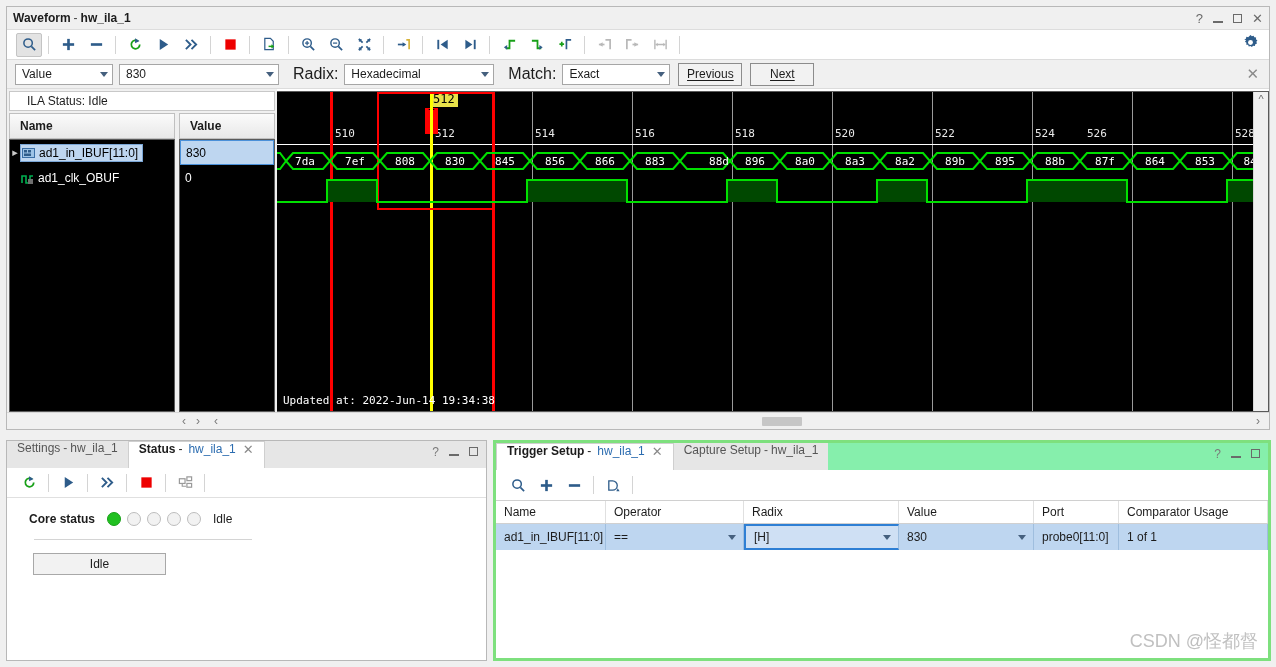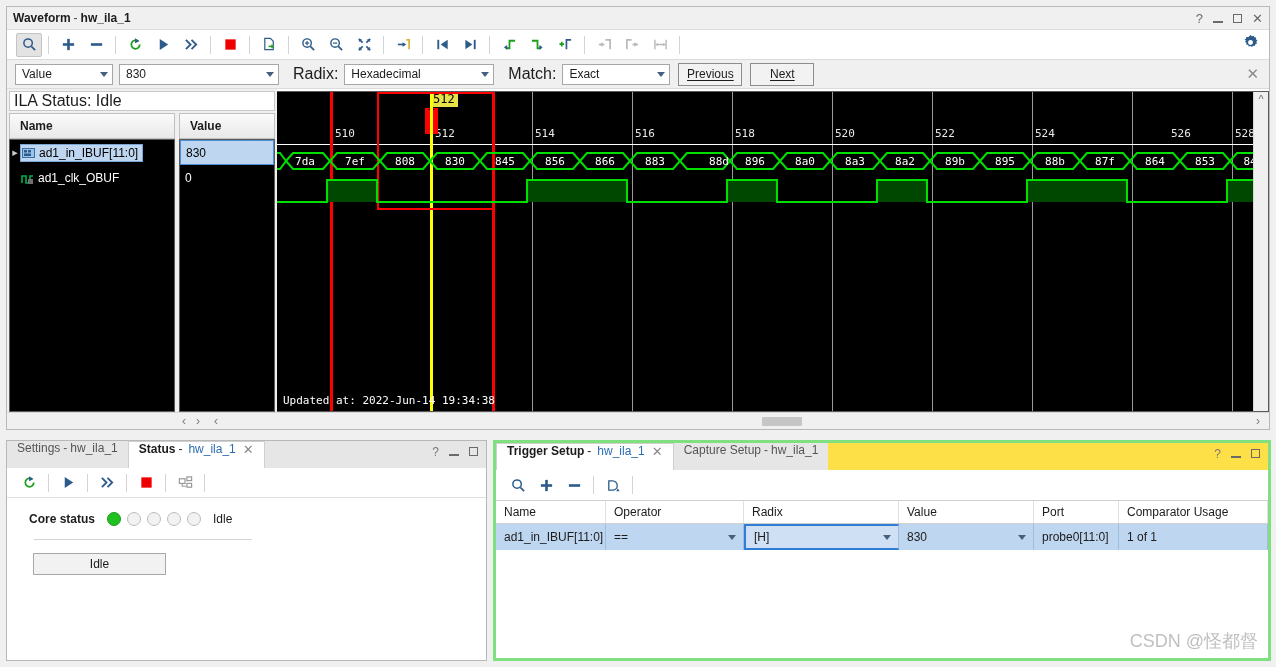--- a/index.html
+++ b/index.html
@@ -62,21 +62,21 @@
     height: 23px; min-width: 64px; background: #f2f2f2; border: 1px solid #8c8c8c;
     display: flex; align-items: center; justify-content: center; font-size: 12px; margin-left: 8px;
   }
   .close-x { position: absolute; right: 10px; color: #8a8a8a; font-size: 15px; }
 
   
   .wave-body { flex: 1; display: flex; background: #fff; position: relative; overflow: hidden; }
   .left-pane { width: 270px; display: flex; flex-direction: column; background: #f0f0f0; }
   .ila-status {
     height: 20px; background: #fff; border: 1px solid #c8c8c8; margin: 2px 2px 0 2px;
-    display: flex; align-items: center; padding-left: 4px; font-size: 16px;
+    display: flex; align-items: center; padding-left: 17px; font-size: 12px;
   }
   .hdr-row { display: flex; height: 26px; margin: 2px 2px 0 2px; }
   .hdr-cell {
     background: linear-gradient(#fbfbfb,#e8e8e8); border: 1px solid #c0c0c0;
     display: flex; align-items: center; padding-left: 10px; font-weight: bold; font-size: 12px;
   }
   .hdr-name { width: 166px; }
   .hdr-val { width: 96px; margin-left: 4px; }
   .names-area { flex: 1; display: flex; margin: 0 2px 0 2px; }
   .col-names { width: 166px; background: #000; border: 1px solid #5a5a5a; position: relative; }
@@ -156,21 +156,21 @@
     margin-top: 12px; margin-left: 4px; width: 133px; height: 22px; background: #f2f2f2;
     border: 1px solid #a8a8a8; display: flex; align-items: center; justify-content: center; font-size: 12px;
   }
 
   
   .trigger-window {
     position: absolute; left: 493px; top: 440px; width: 778px; height: 221px;
     background: #fff; border: 3px solid #7ee07e;
     display: flex; flex-direction: column;
   }
-  .trig-tabbar { height: 27px; background: #fde047; display: flex; align-items: flex-end; position: relative; }
+  .trig-tabbar { height: 27px; background: #86efac; display: flex; align-items: flex-end; position: relative; }
   .trig-toolbar { height: 30px; background: #fff; display: flex; align-items: center; padding: 0 8px; }
   .tgrid { display: flex; flex-direction: column; }
   .tgrid .hdr { display: flex; height: 24px; background: #fff; border-top: 1px solid #d0d0d0;
                 border-bottom: 1px solid #d0d0d0; }
   .tgrid .hdr div { display: flex; align-items: center; padding-left: 8px; font-size: 12px;
                     border-right: 1px solid #e0e0e0; }
   .tgrid .row { display: flex; height: 26px; background: #bed6f0; }
   .tgrid .row .cell { display: flex; align-items: center; padding-left: 8px; font-size: 12px;
                       border-right: 1px solid #9fbede; position: relative; }
   .cell .dd { position: absolute; right: 7px; }
@@ -428,21 +428,21 @@
         <div class="gridline" style="left:955px"></div>
 
         <div class="ticklabel" style="left:58px;top:35px">510</div>
         <div class="ticklabel" style="left:158px;top:35px">512</div>
         <div class="ticklabel" style="left:258px;top:35px">514</div>
         <div class="ticklabel" style="left:358px;top:35px">516</div>
         <div class="ticklabel" style="left:458px;top:35px">518</div>
         <div class="ticklabel" style="left:558px;top:35px">520</div>
         <div class="ticklabel" style="left:658px;top:35px">522</div>
         <div class="ticklabel" style="left:758px;top:35px">524</div>
-        <div class="ticklabel" style="left:894px;top:35px">526</div>
+        <div class="ticklabel" style="left:810px;top:35px">526</div>
         <div class="ticklabel" style="left:958px;top:35px">528</div>
 
         <div class="sepline" style="top:52px"></div>
 
         <div class="marker-flag" style="left:153px; top:0px">512</div>
         <div class="trig-flag" style="left:148px; top:16px">T</div>
 
         <div class="redline" style="left:53px"></div>
         <div class="yellowline" style="left:153px"></div>
         <div class="redline" style="left:215px"></div>

